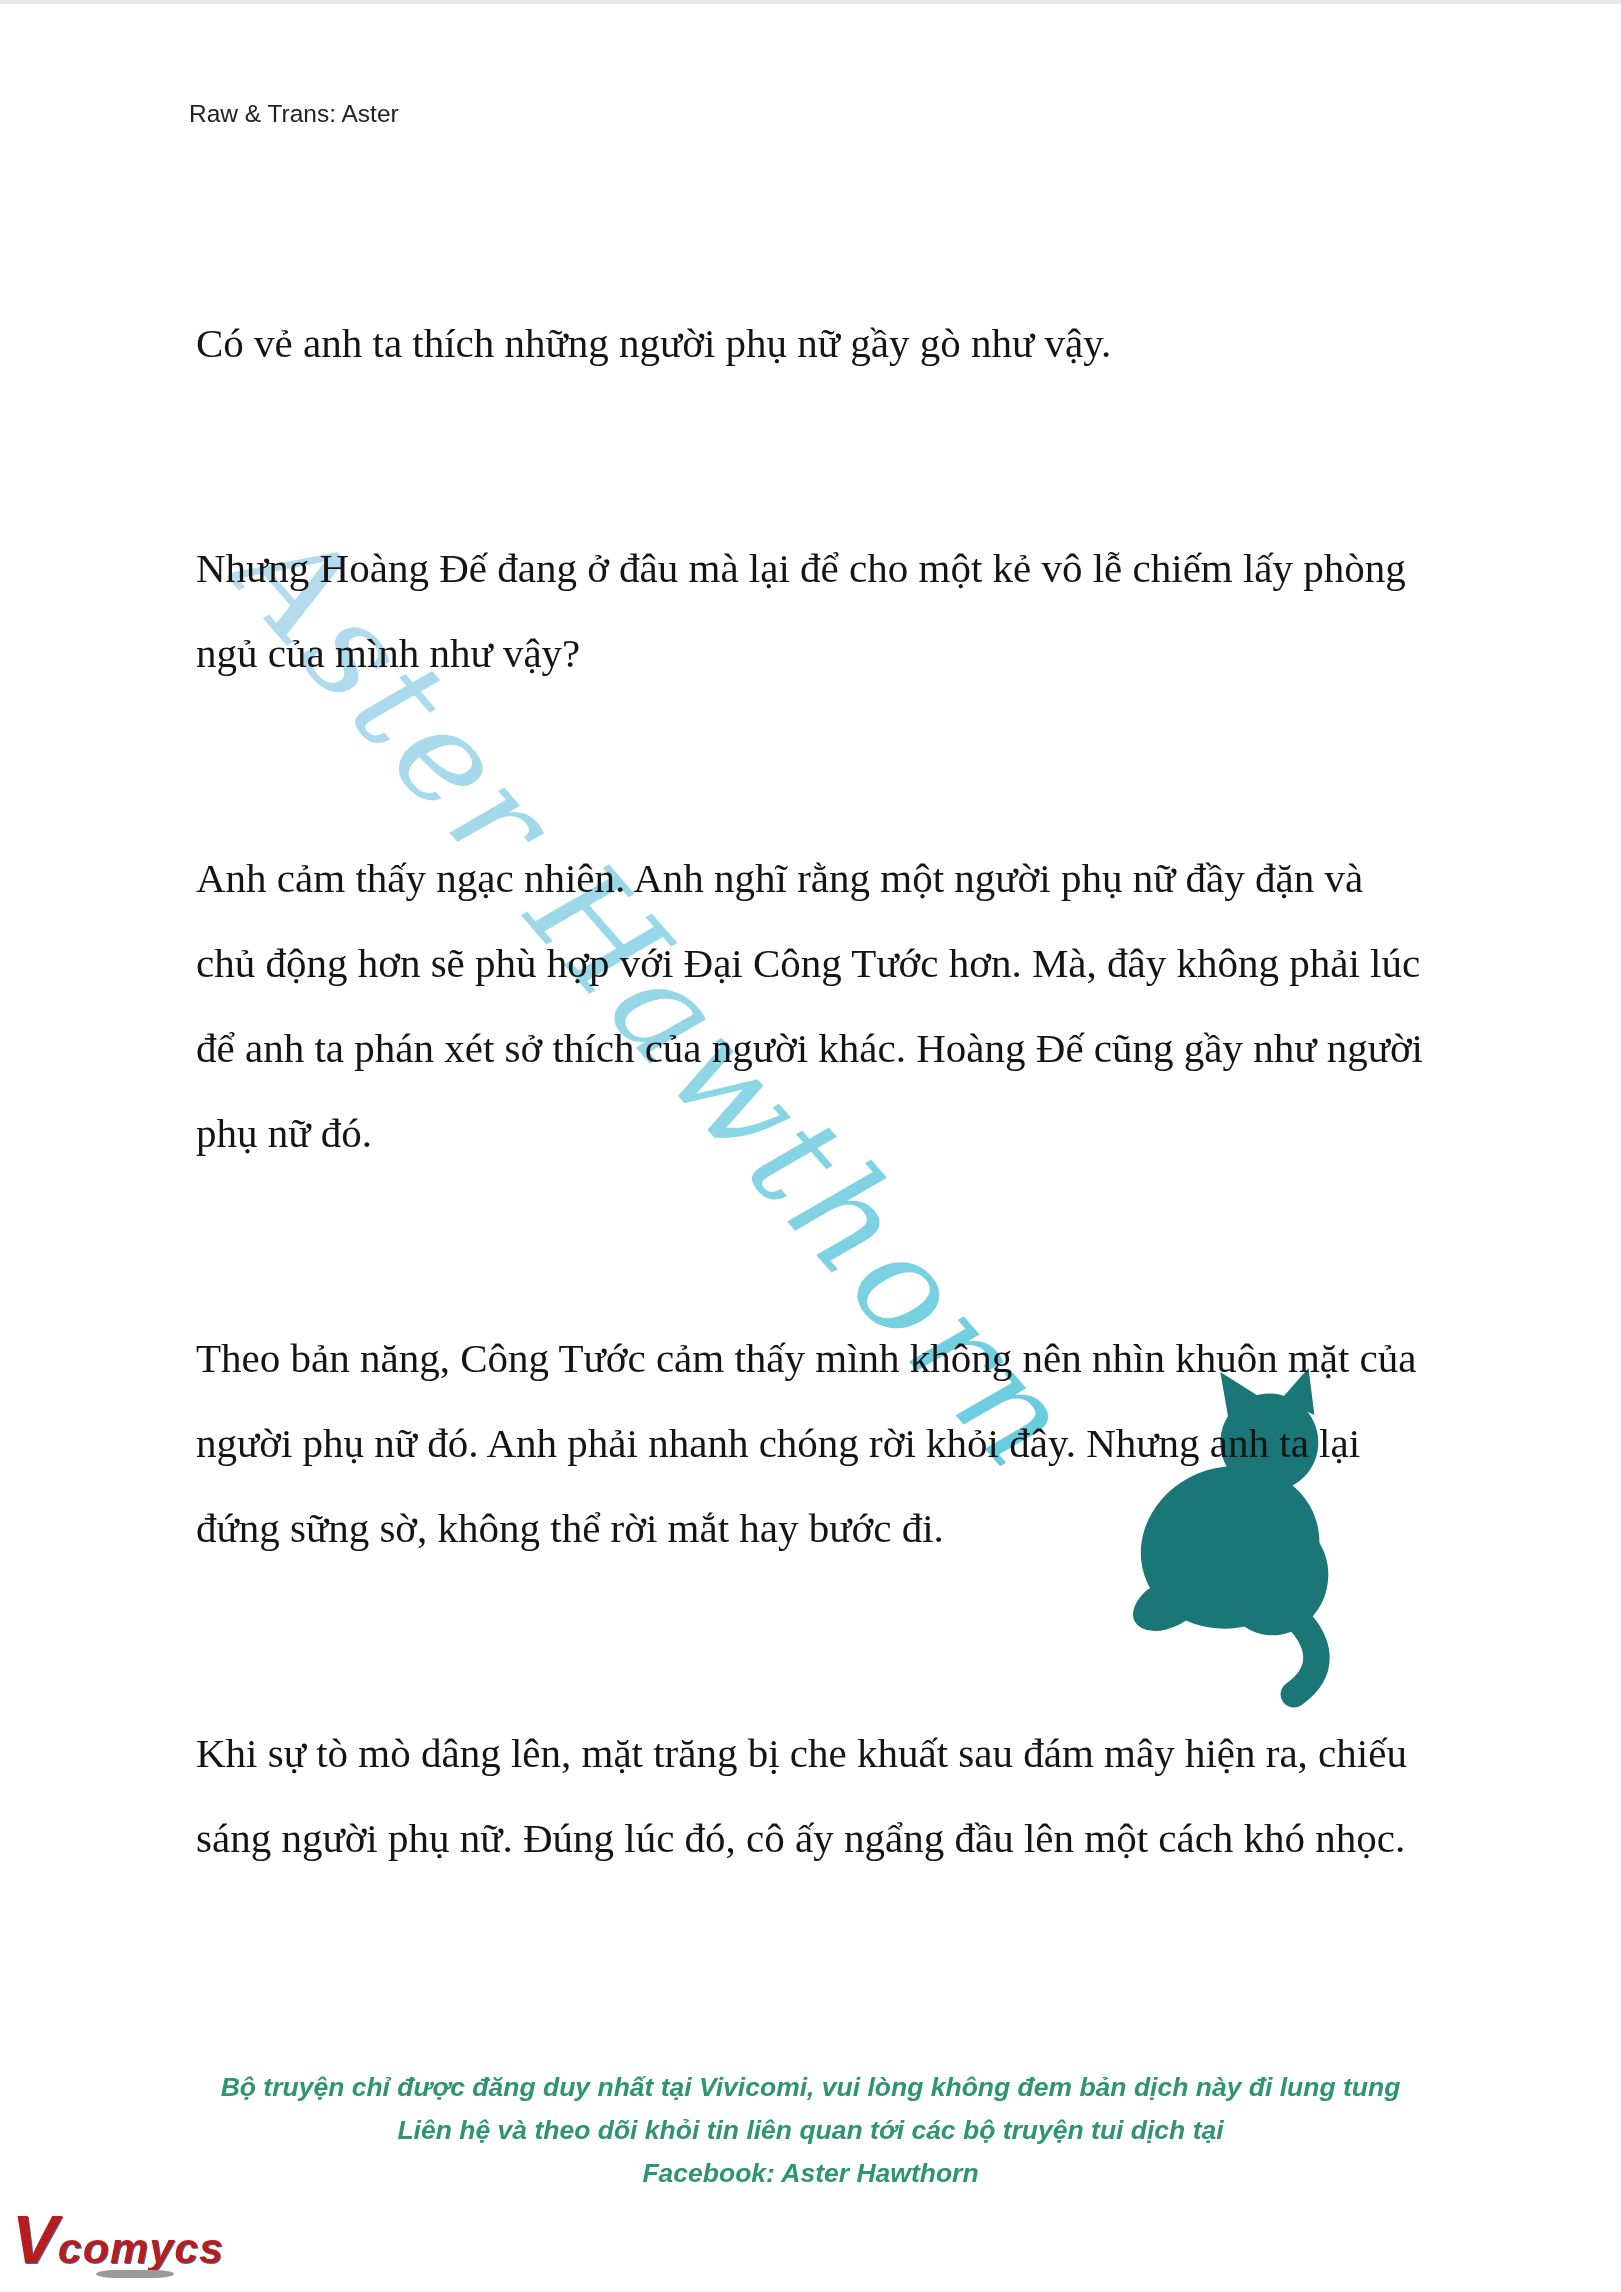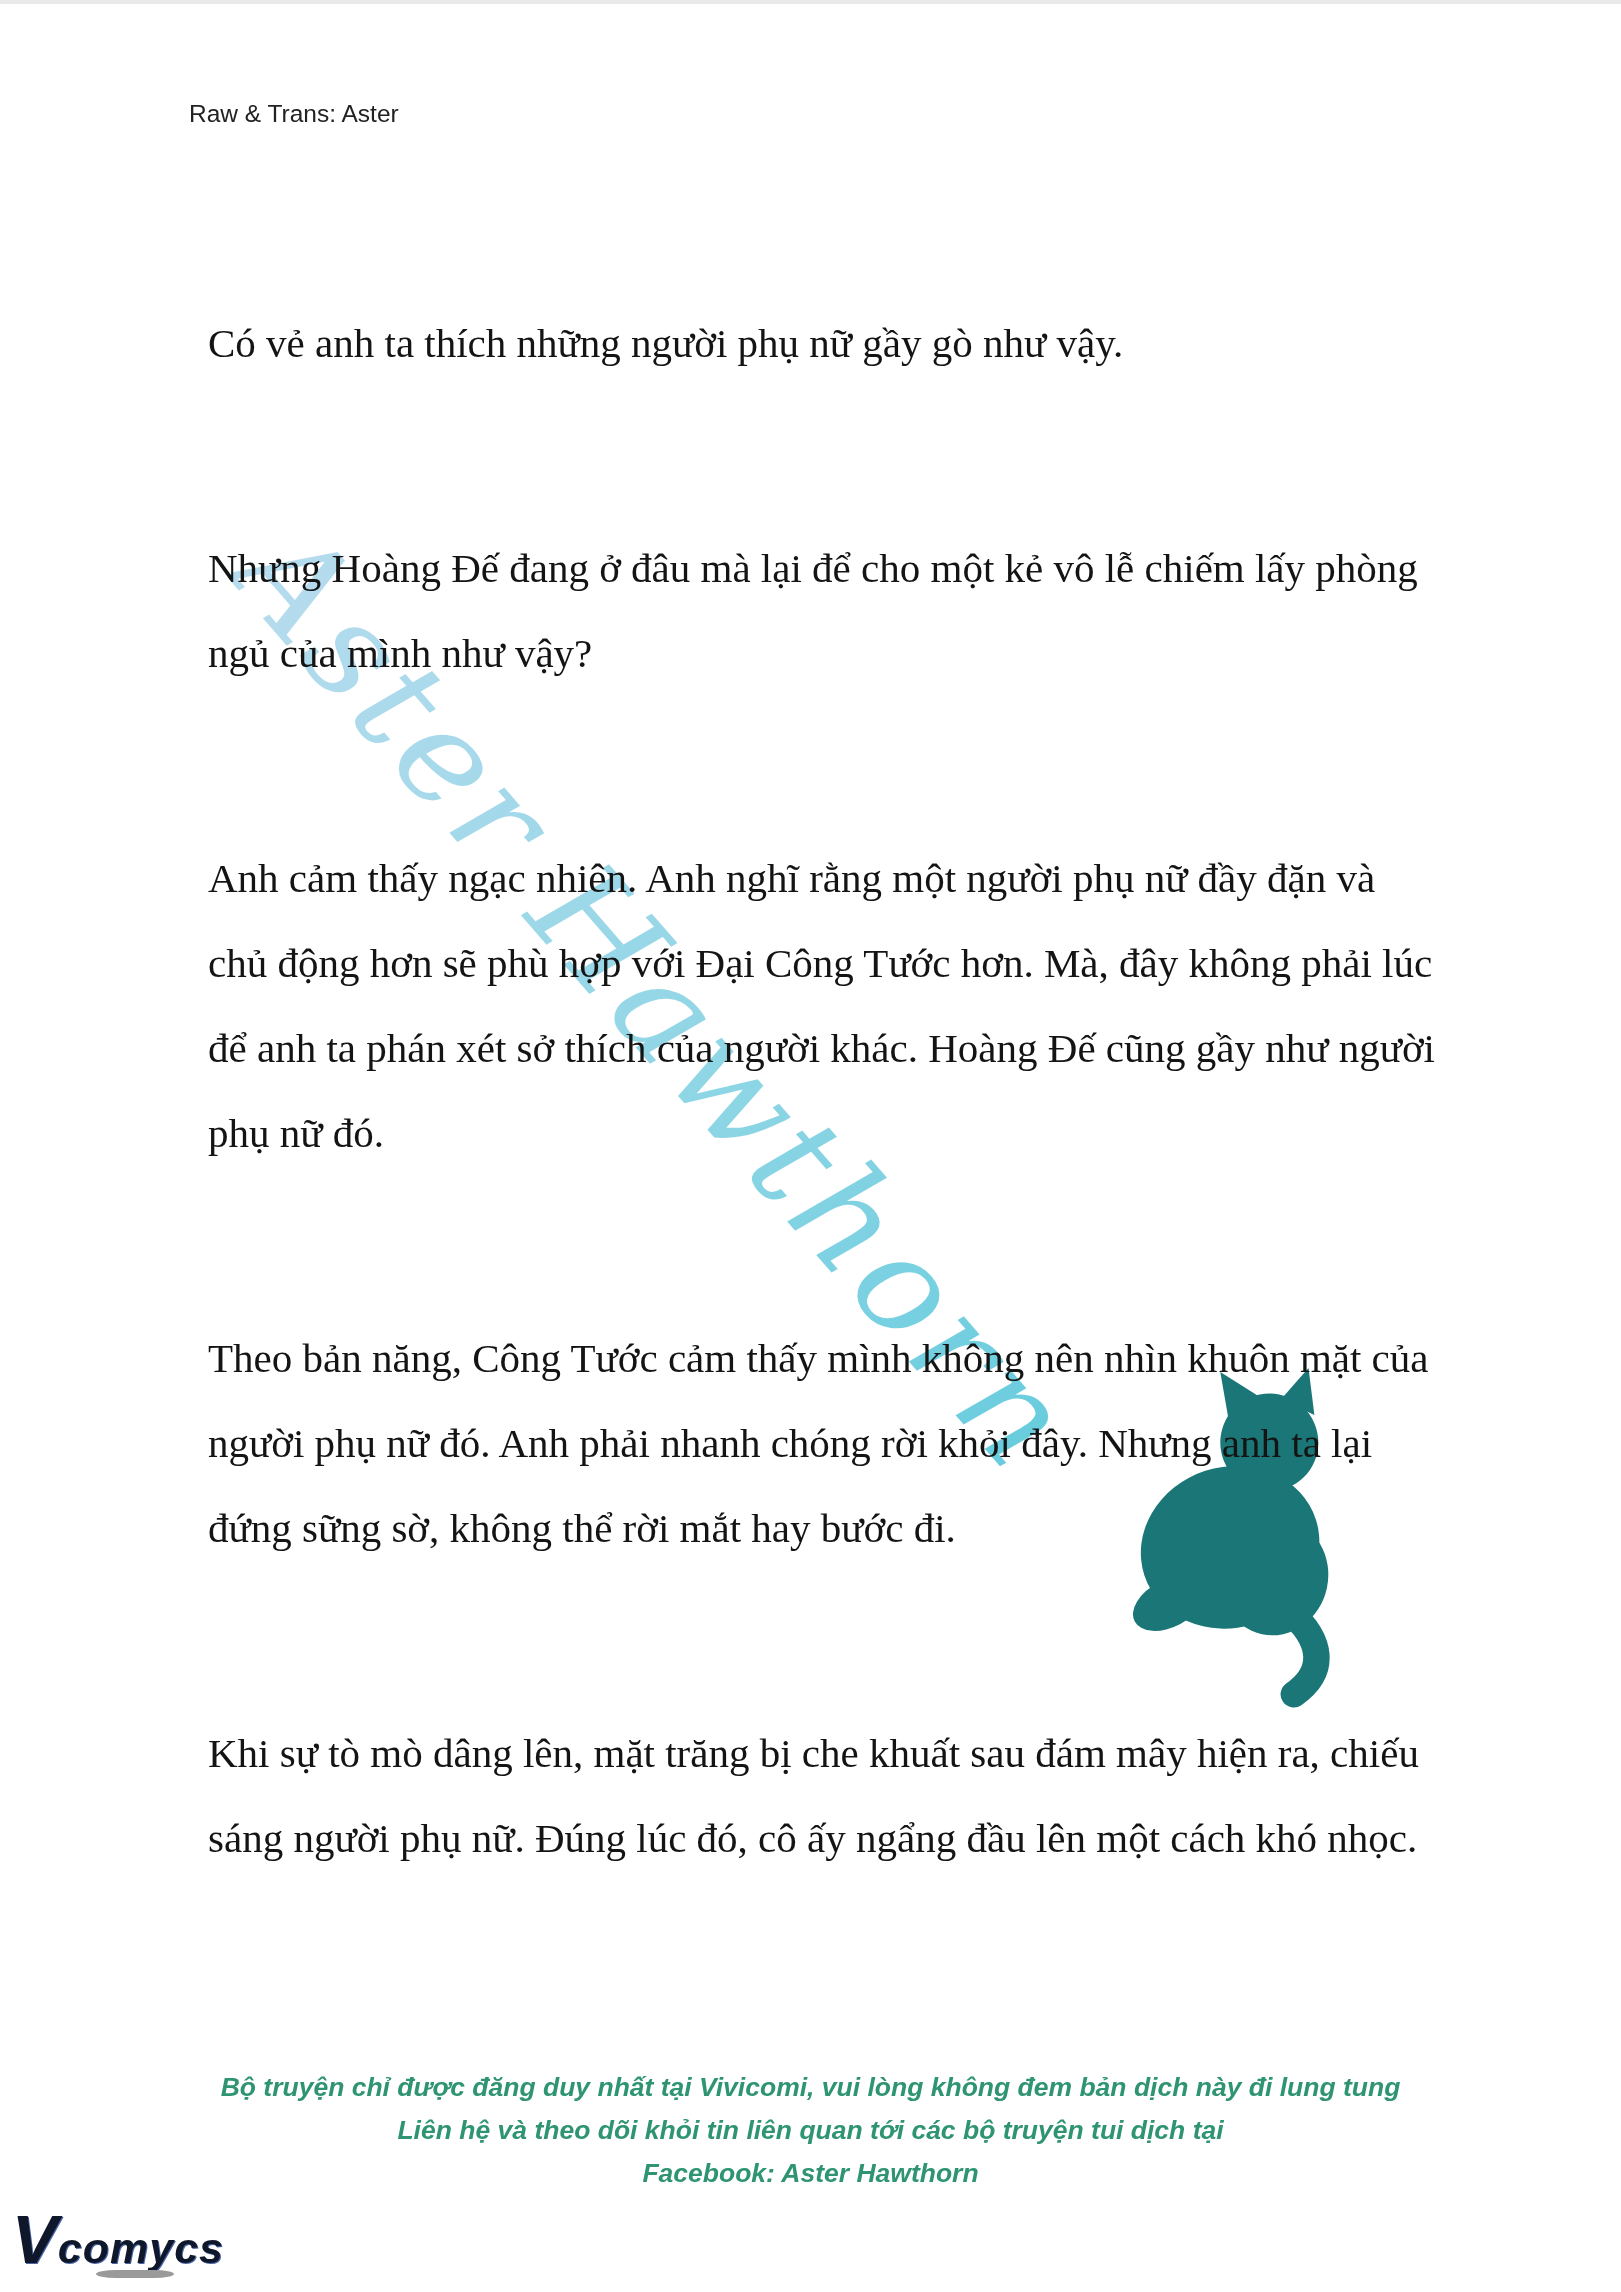--- a/index.html
+++ b/index.html
@@ -39,21 +39,21 @@
     -webkit-background-clip: text;
     background-clip: text;
     -webkit-text-fill-color: transparent;
     opacity: 0.85;
     z-index: 0;
     pointer-events: none;
   }
 
   .body-text {
     position: absolute;
-    left: 208px;
+    left: 196px;
     top: 297px;
     width: 1230px;
     z-index: 1;
   }
   .body-text p {
     margin: 0 0 140px 0;
     font-size: 41px;
     line-height: 85px;
     color: #141414;
     text-align: left;
@@ -83,21 +83,21 @@
     z-index: 2;
   }
 
   .logo {
     position: absolute;
     left: 11.8px;
     top: 2196px;
     font-family: "Liberation Sans", sans-serif;
     font-style: italic;
     font-weight: bold;
-    color: #0f172a;
+    color: #b91c1c;
     text-shadow: 1px 1px 0 #4a66a8;
     z-index: 2;
     white-space: nowrap;
   }
   .logo .initial { font-size: 69px; }
   .logo .rest { font-size: 43px; letter-spacing: 1px; }
   .logo-swoosh {
     position: absolute;
     left: 96px;
     top: 2266px;

